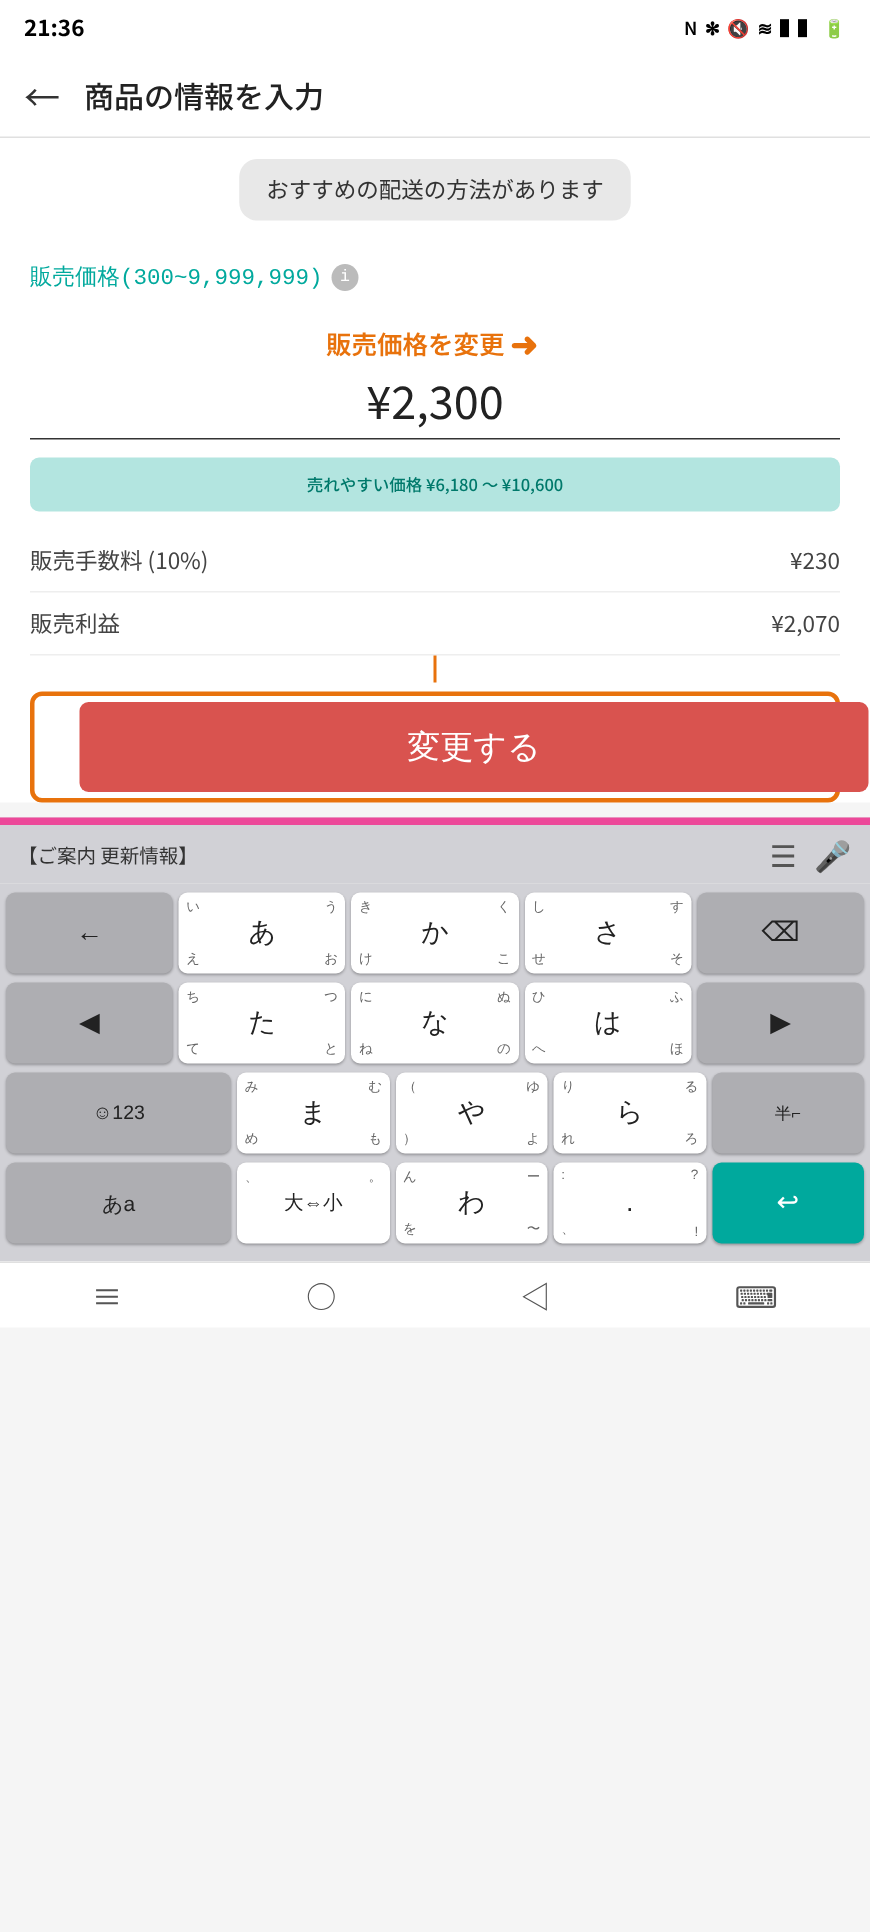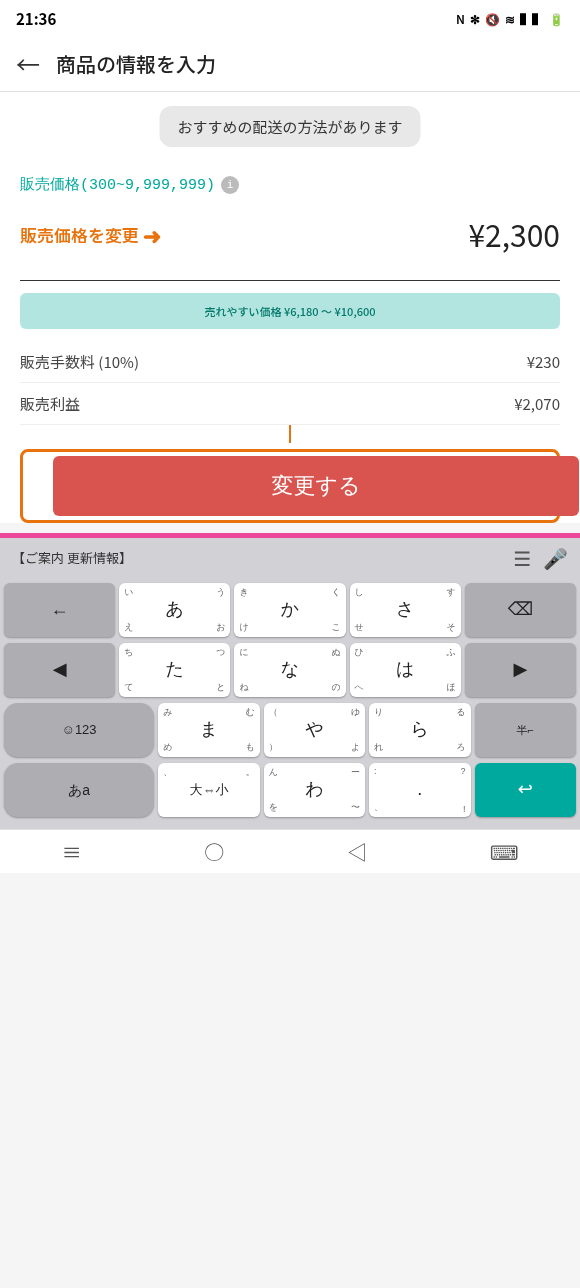--- a/index.html
+++ b/index.html
@@ -92,22 +92,23 @@
       align-items: center;
       justify-content: center;
     }
 
     
     .price-change-row {
       display: flex;
       align-items: center;
       justify-content: space-between;
       margin-top: 10px;
-      padding-bottom: 24px;
+      padding-bottom: 4px;
       border-bottom: 1px solid #333;
+      flex-direction: column;
     }
     .price-change-label {
       color: #e8720c;
       font-size: 17px;
       font-weight: 600;
       display: flex;
       align-items: center;
       gap: 0;
     }
     .arrow-right {
@@ -239,21 +240,20 @@
     .key-sub {
       font-size: 9px;
       color: #666;
       position: absolute;
       top: 3px;
     }
     .key-sub-left { left: 5px; }
     .key-sub-right { right: 5px; }
     .key-wide {
       flex: 1.5;
-      border-radius: 14px;
     }
     .key-dark {
       background: #aeaeb2;
       color: #222;
     }
     .key-teal {
       background: #00a99d;
       color: #fff;
     }
     .key-delete {

